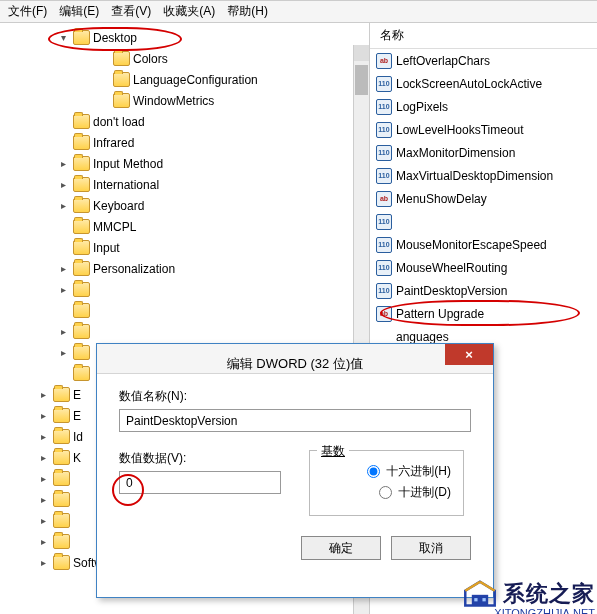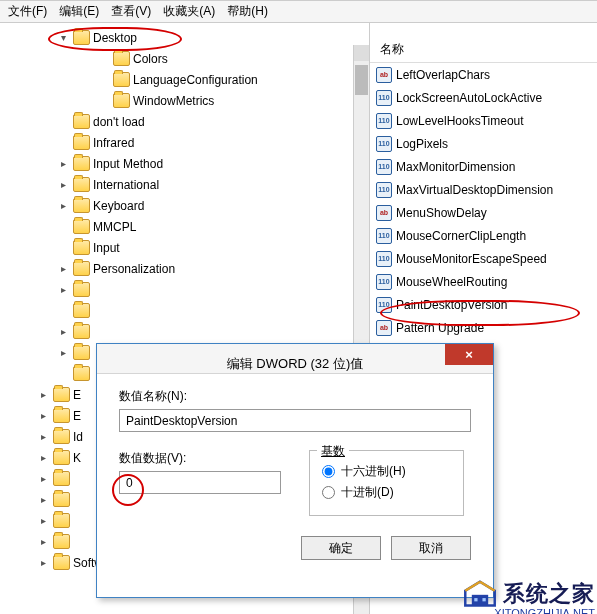--- a/index.html
+++ b/index.html
@@ -28,21 +28,20 @@
   }
   .left-pane {
     width: 370px;
     border-right: 1px solid #ccc;
     overflow: hidden;
     position: relative;
   }
   .right-pane {
     flex: 1;
     overflow: hidden;
-    margin-top: 14px;
   }
   .right-header {
     padding: 4px 10px;
     border-bottom: 1px solid #ddd;
   }
   .tree {
     padding: 4px 0 0 0;
   }
   .tree-item {
     display: flex;
@@ -197,21 +196,21 @@
     width: 155px;
   }
   .fieldset .legend {
     position: absolute;
     top: -8px;
     left: 7px;
     background: #fff;
     padding: 0 4px;
     text-decoration: underline;
   }
-  .radio-row { display: flex; align-items: center; gap: 6px; margin: 4px 0; }
+  .radio-row { display: flex; align-items: center; gap: 6px; margin: 4px 0; justify-content: flex-end; }
   .dlg-buttons {
     display: flex;
     gap: 10px;
     justify-content: flex-end;
     margin-top: 20px;
   }
   .btn-flat {
     width: 80px;
     height: 24px;
     border: 1px solid #888;
@@ -411,41 +410,40 @@
         <div class="right-item">
           <span class="reg-icon ab">ab</span>
           <span>LeftOverlapChars</span>
         </div>
         <div class="right-item">
           <span class="reg-icon dw">110</span>
           <span>LockScreenAutoLockActive</span>
         </div>
         <div class="right-item">
           <span class="reg-icon dw">110</span>
+          <span>LogPixels</span>
+        </div>
+        <div class="right-item">
+          <span class="reg-icon dw">110</span>
           <span>LowLevelHooksTimeout</span>
-        </div>
-        <div class="right-item">
-          <span class="reg-icon dw">110</span>
-          <span>LogPixels</span>
         </div>
         <div class="right-item">
           <span class="reg-icon dw">110</span>
           <span>MaxMonitorDimension</span>
         </div>
         <div class="right-item">
           <span class="reg-icon dw">110</span>
           <span>MaxVirtualDesktopDimension</span>
         </div>
         <div class="right-item">
           <span class="reg-icon ab">ab</span>
           <span>MenuShowDelay</span>
         </div>
         <div class="right-item">
           <span class="reg-icon dw">110</span>
-          <span>MouseCornerClipLength</span>
         </div>
         <div class="right-item">
           <span class="reg-icon dw">110</span>
           <span>MouseMonitorEscapeSpeed</span>
         </div>
         <div class="right-item">
           <span class="reg-icon dw">110</span>
           <span>MouseWheelRouting</span>
         </div>
         <div class="right-item">

